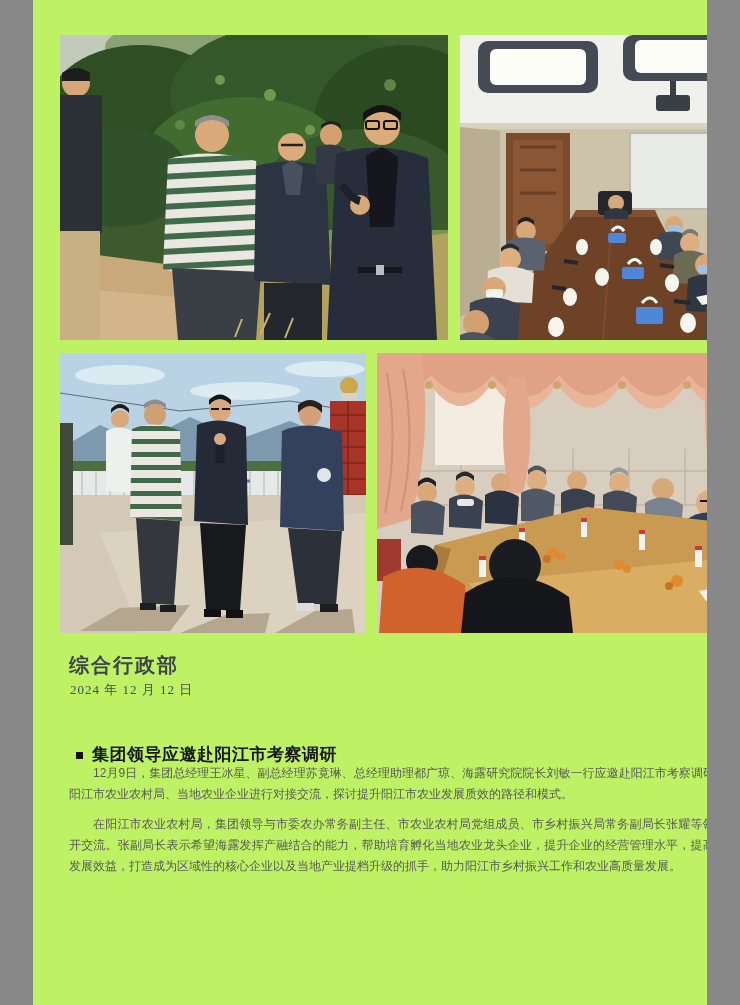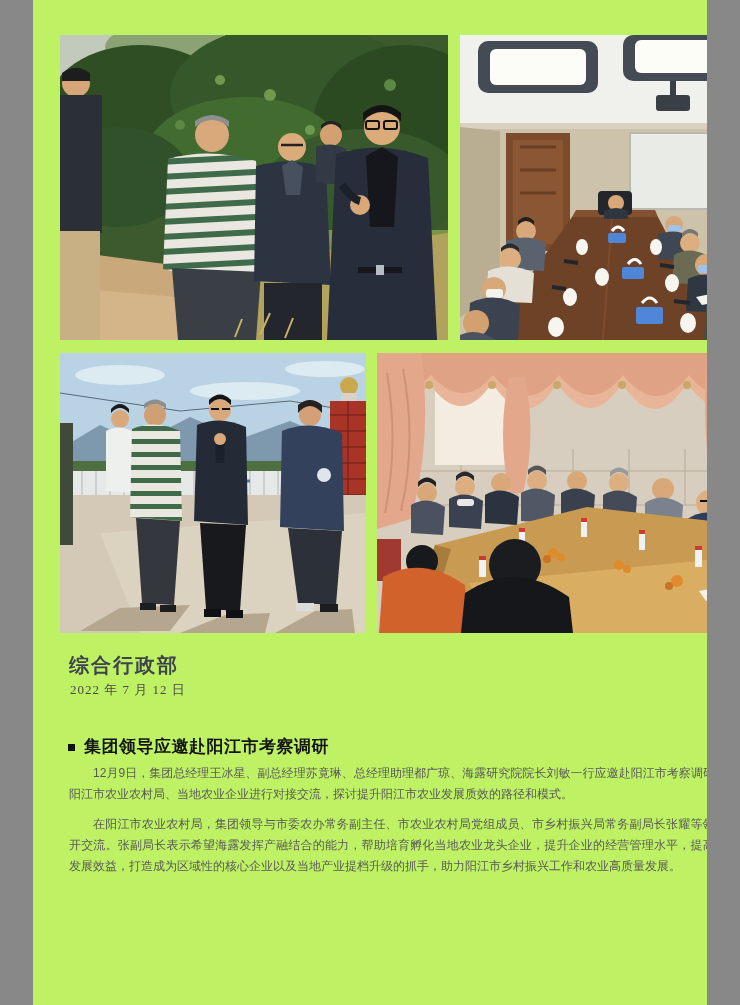--- a/index.html
+++ b/index.html
@@ -28,21 +28,21 @@
   }
   .issue-badge {
     position:absolute; left:567px; top:651px; width:140px; height:33px;
     border-radius:17px; background:#2e4f9e;
     display:flex; align-items:center; justify-content:center;
     color:#ffffff; font-family:"Liberation Serif", serif;
     font-weight:700; font-size:17px; letter-spacing:1px;
   }
   .headline {
     position:absolute; left:35px; top:735px;
-    display:flex; align-items:center; gap:9px; margin:0;
+    display:flex; align-items:center; gap:9px; margin:8px;
   }
   .headline .bullet {
     width:7px; height:7px; background:#111; flex:0 0 auto; margin-top:2px;
   }
   .headline .headline-text {
     font-weight:700; font-size:17px; color:#141414; letter-spacing:0.5px;
   }
   .article-body {
     position:absolute; left:36px; top:763px; width:670px;
   }
@@ -321,21 +321,21 @@
       <rect x="0" y="186" width="24" height="42" fill="#a03a30"></rect>
 
       <circle cx="45" cy="208" r="16" fill="#17191c"></circle>
       <path d="M6 224 Q45 202 88 232 L90 280 L2 280 Z" fill="#d2622c"></path>
       <circle cx="138" cy="212" r="26" fill="#1a1c1f"></circle>
       <path d="M88 240 Q138 206 192 244 L196 280 L84 280 Z" fill="#15171b"></path>
     </svg>
   </figure>
 
   <div class="dept-name">综合行政部</div>
-  <div class="pub-date">2022 年 7 月 12 日</div>
+  <div class="pub-date">2024 年 12 月 12 日</div>
 
   <h2 class="headline">
     <span class="bullet"></span>
     <span class="headline-text">集团领导应邀赴阳江市考察调研</span>
   </h2>
 
   <div class="article-body">
     <p>12月9日，集团总经理王冰星、副总经理苏竟琳、总经理助理都广琼、海露研究院院长刘敏一行应邀赴阳江市考察调研，与阳江市农业农村局、当地农业企业进行对接交流，探讨提升阳江市农业发展质效的路径和模式。</p>
     <p>在阳江市农业农村局，集团领导与市委农办常务副主任、市农业农村局党组成员、市乡村振兴局常务副局长张耀等领导展开交流。张副局长表示希望海露发挥产融结合的能力，帮助培育孵化当地农业龙头企业，提升企业的经营管理水平，提高整体发展效益，打造成为区域性的核心企业以及当地产业提档升级的抓手，助力阳江市乡村振兴工作和农业高质量发展。</p>
   </div>

